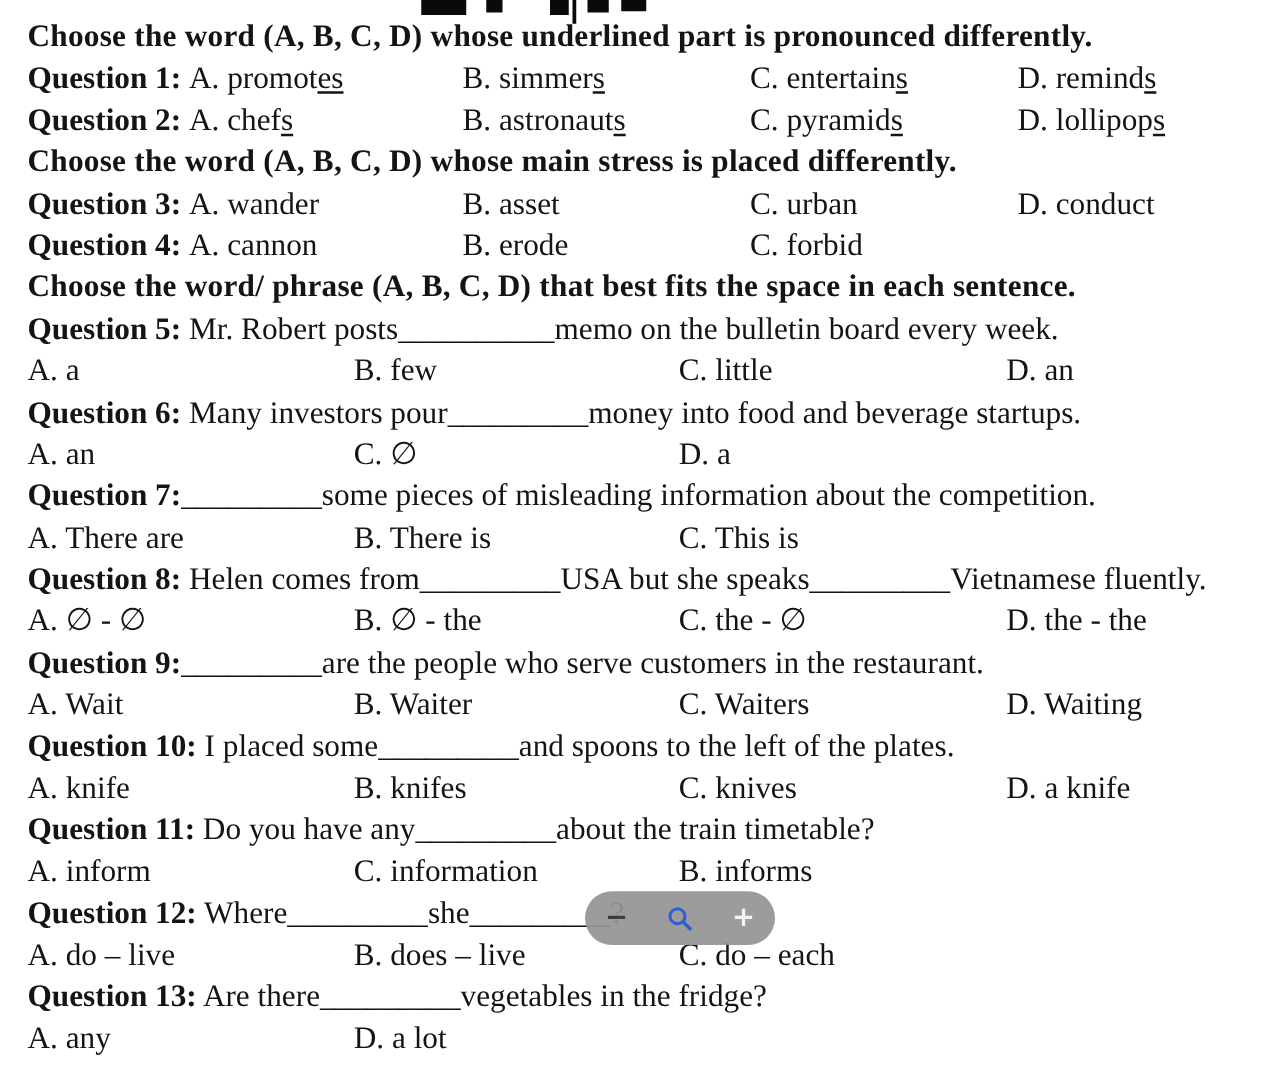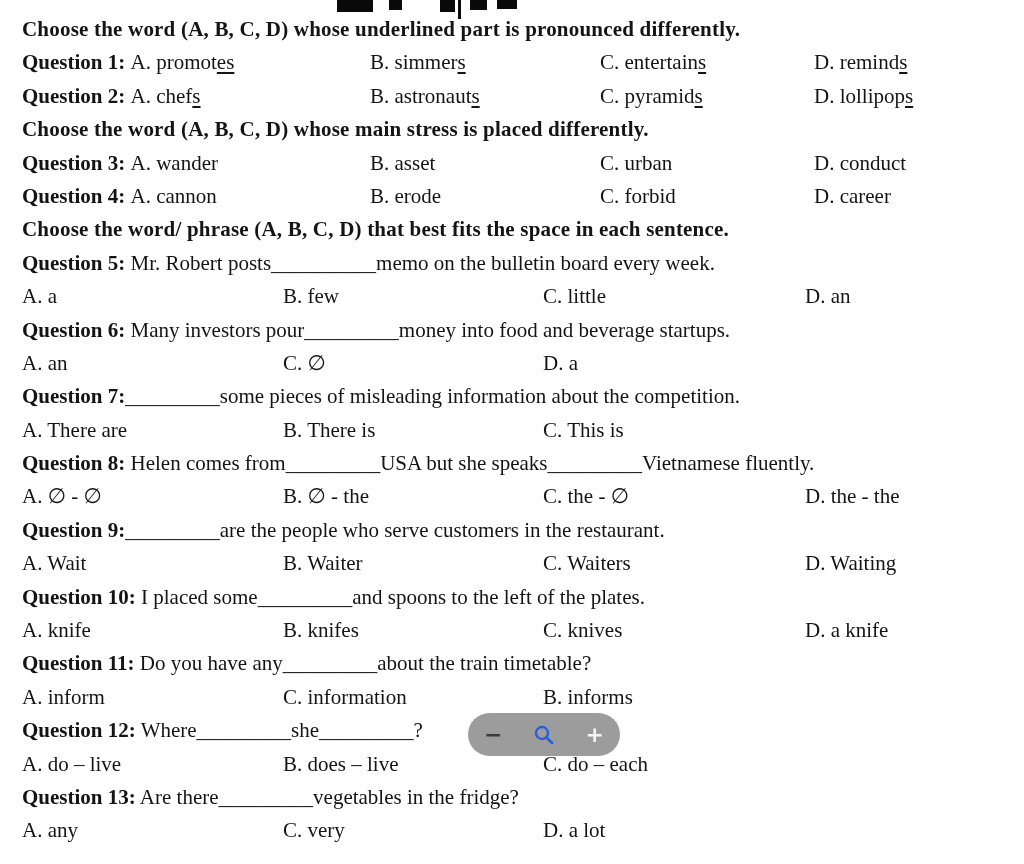--- a/index.html
+++ b/index.html
@@ -2,21 +2,21 @@
 <html><head>
 <meta charset="utf-8">
 <style>
   html,body{margin:0;padding:0}
   body{
     width:1024px;height:864px;overflow:hidden;position:relative;
     background:#ffffff;color:#141414;
     font-family:"Liberation Serif", serif;
   }
   .doc{position:absolute;left:22px;top:13px;width:992px}
-  .line{height:33.4px;line-height:33.4px;font-size:21px;white-space:nowrap}
+  .line{height:33.4px;line-height:33.4px;font-size:25px;white-space:nowrap}
   .heading{font-weight:bold;letter-spacing:.2px}
   .q-inline{display:grid;grid-template-columns:348px 230px 214px auto}
   .options{display:grid;grid-template-columns:261px 260px 262px auto}
   .qlabel{font-weight:bold}
   .ul{text-decoration:underline;text-underline-offset:3px}
   
   .artifact{position:absolute;background:#0a0a0a}
   
   .zoom-pill{
     position:absolute;left:468px;top:713px;width:152px;height:43px;
@@ -60,21 +60,20 @@
     <div class="line q-inline">
       <div><span class="qlabel">Question 3: </span><span>A. wander</span></div>
       <div><span>B. asset</span></div>
       <div><span>C. urban</span></div>
       <div><span>D. conduct</span></div>
     </div>
     <div class="line q-inline">
       <div><span class="qlabel">Question 4: </span><span>A. cannon</span></div>
       <div><span>B. erode</span></div>
       <div><span>C. forbid</span></div>
-      <div><span>D. career</span></div>
     </div>
     <div class="line heading">Choose the word/ phrase (A, B, C, D) that best fits the space in each sentence.</div>
     <div class="line stem"><span class="qlabel">Question 5:</span><span> Mr. Robert posts__________memo on the bulletin board every week.</span></div>
     <div class="line options">
       <div>A. a</div>
       <div>B. few</div>
       <div>C. little</div>
       <div>D. an</div>
     </div>
     <div class="line stem"><span class="qlabel">Question 6:</span><span> Many investors pour_________money into food and beverage startups.</span></div>
@@ -118,21 +117,20 @@
     </div>
     <div class="line stem"><span class="qlabel">Question 12:</span><span> Where_________she_________?</span></div>
     <div class="line options">
       <div>A. do – live</div>
       <div>B. does – live</div>
       <div>C. do – each</div>
     </div>
     <div class="line stem"><span class="qlabel">Question 13:</span><span> Are there_________vegetables in the fridge?</span></div>
     <div class="line options">
       <div>A. any</div>
-      <div>C. very</div>
       <div>D. a lot</div>
     </div>
   </div>
 
 <div class="zoom-pill">
   <span class="zbtn zoom-minus">−</span>
   <span class="mag">
     <svg width="22" height="22" viewBox="0 0 22 22" aria-hidden="true">
       <circle cx="9" cy="9" r="6" fill="none" stroke="#2a5fd7" stroke-width="2.4"></circle>
       <line x1="13.5" y1="13.5" x2="19" y2="19" stroke="#2a5fd7" stroke-width="2.8" stroke-linecap="round"></line>

